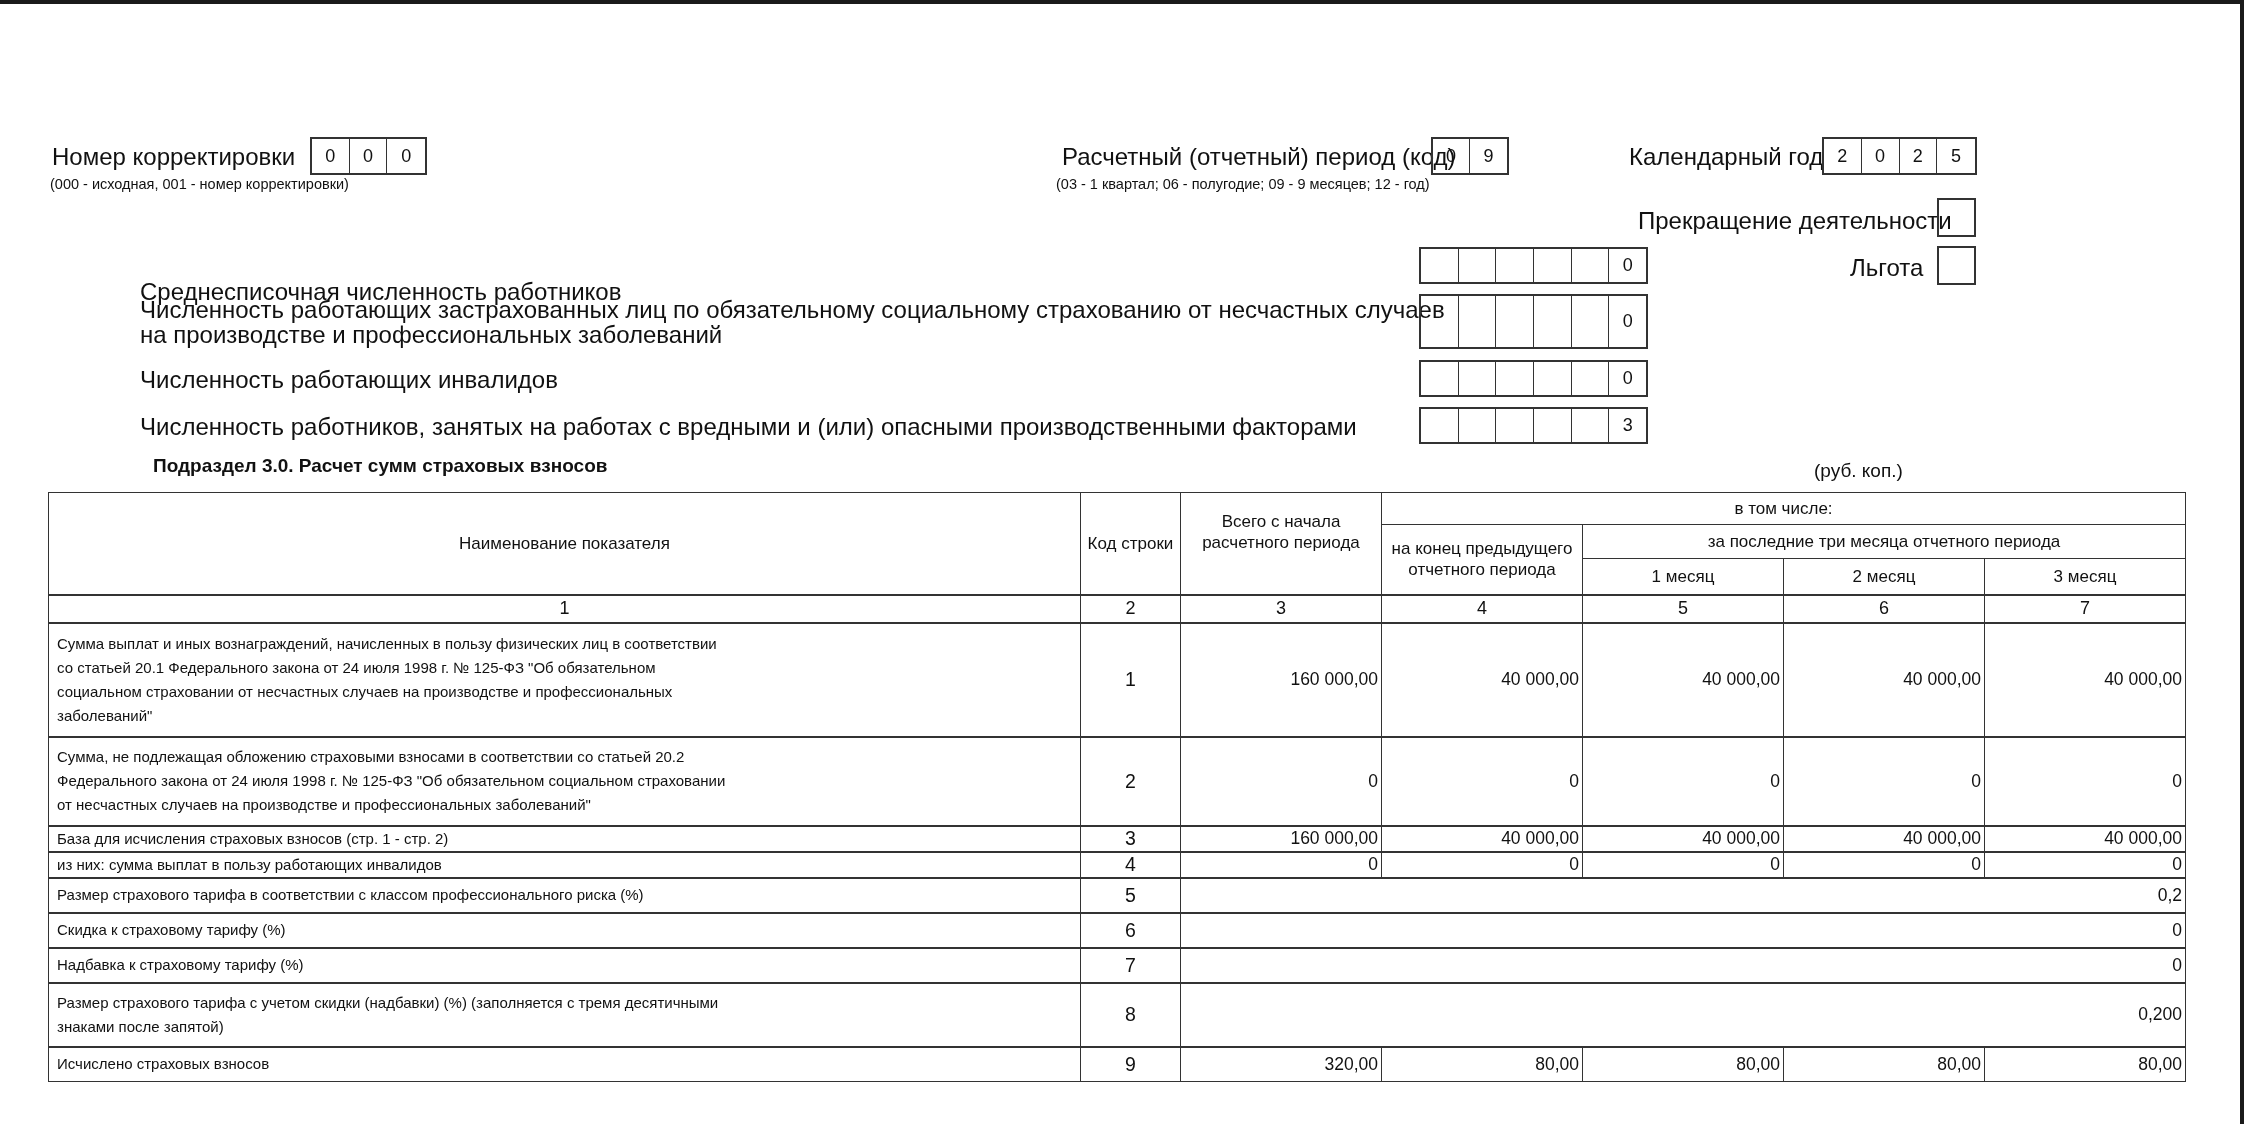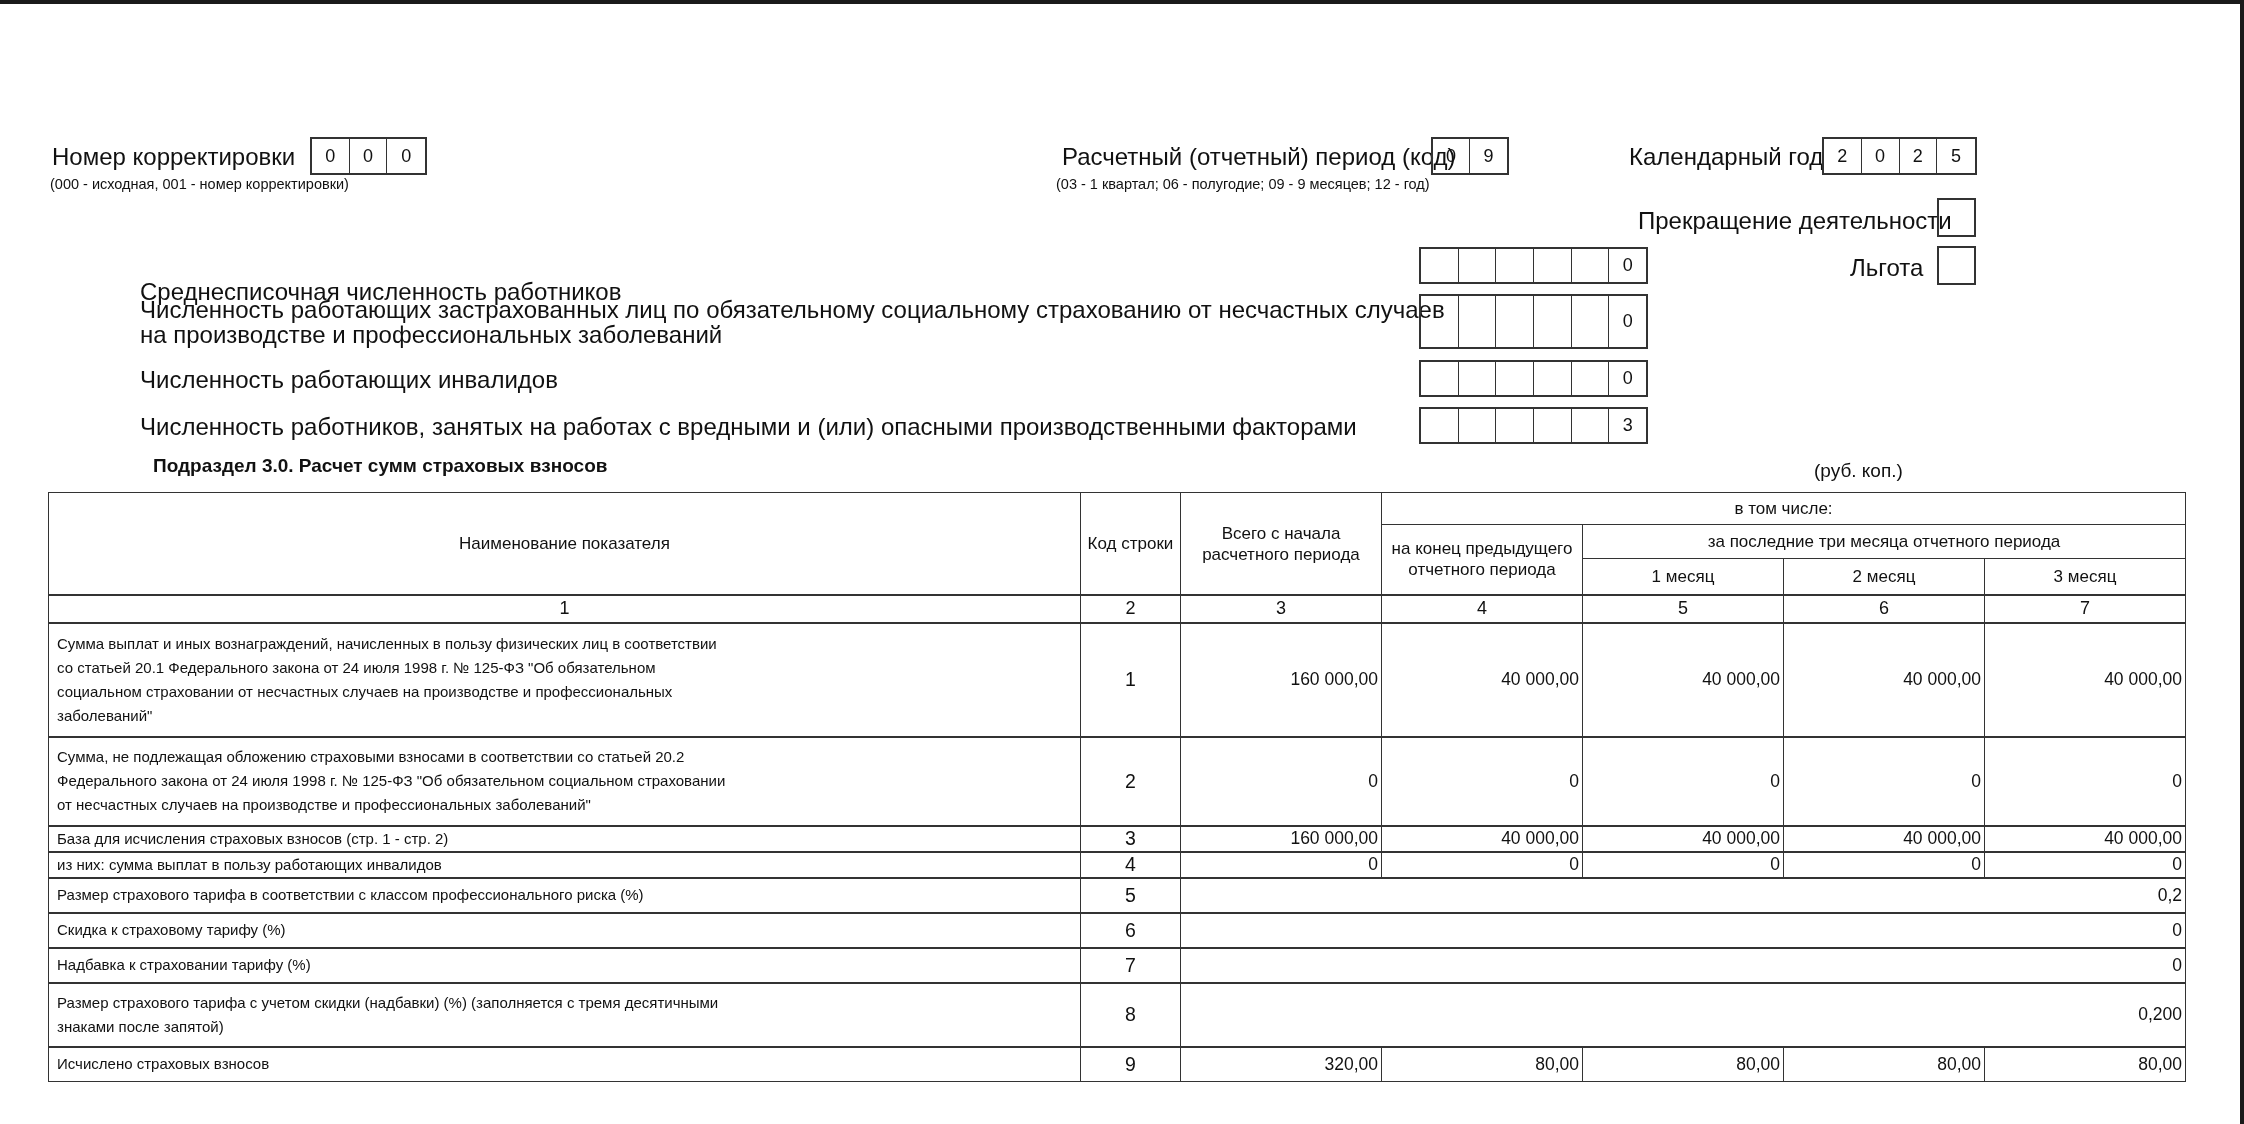--- a/index.html
+++ b/index.html
@@ -138,21 +138,21 @@
       <col style="width:201px">
     <col style="width:201px">
       <col style="width:201px">
       <col style="width:201px">
       <col style="width:201px">
   </colgroup>
   <tbody>
       <tr style="height:32px">
     <td class="hc" rowspan="3">Наименование показателя</td>
     <td class="hc" rowspan="3">Код строки</td>
-    <td class="hc" rowspan="3" style="vertical-align:top; padding-top:30px;">Всего с начала расчетного периода</td>
+    <td class="hc" rowspan="3" style="vertical-align:top; padding-top:18px;">Всего с начала расчетного периода</td>
     <td class="hc" colspan="4">в том числе:</td>
   </tr>
   <tr style="height:34px">
     <td class="hc" rowspan="2">на конец предыдущего отчетного периода</td>
     <td class="hc" colspan="3">за последние три месяца отчетного периода</td>
   </tr>
   <tr style="height:36px">
     <td class="hc">1 месяц</td>
     <td class="hc">2 месяц</td>
     <td class="hc">3 месяц</td>
@@ -222,21 +222,21 @@
     <td class="num" colspan="5">0,2</td>
   </tr>
 
   <tr class="thick" style="height:35px">
     <td class="nm">Скидка к страховому тарифу (%)</td>
     <td class="cd">6</td>
     <td class="num" colspan="5">0</td>
   </tr>
 
   <tr class="thick" style="height:35px">
-    <td class="nm">Надбавка к страховании тарифу (%)</td>
+    <td class="nm">Надбавка к страховому тарифу (%)</td>
     <td class="cd">7</td>
     <td class="num" colspan="5">0</td>
   </tr>
 
   <tr class="thick" style="height:64px">
     <td class="nm">
       <div>Размер страхового тарифа с учетом скидки (надбавки) (%) (заполняется с тремя десятичными</div>
       <div>знаками после запятой)</div>
     </td>
     <td class="cd">8</td>

